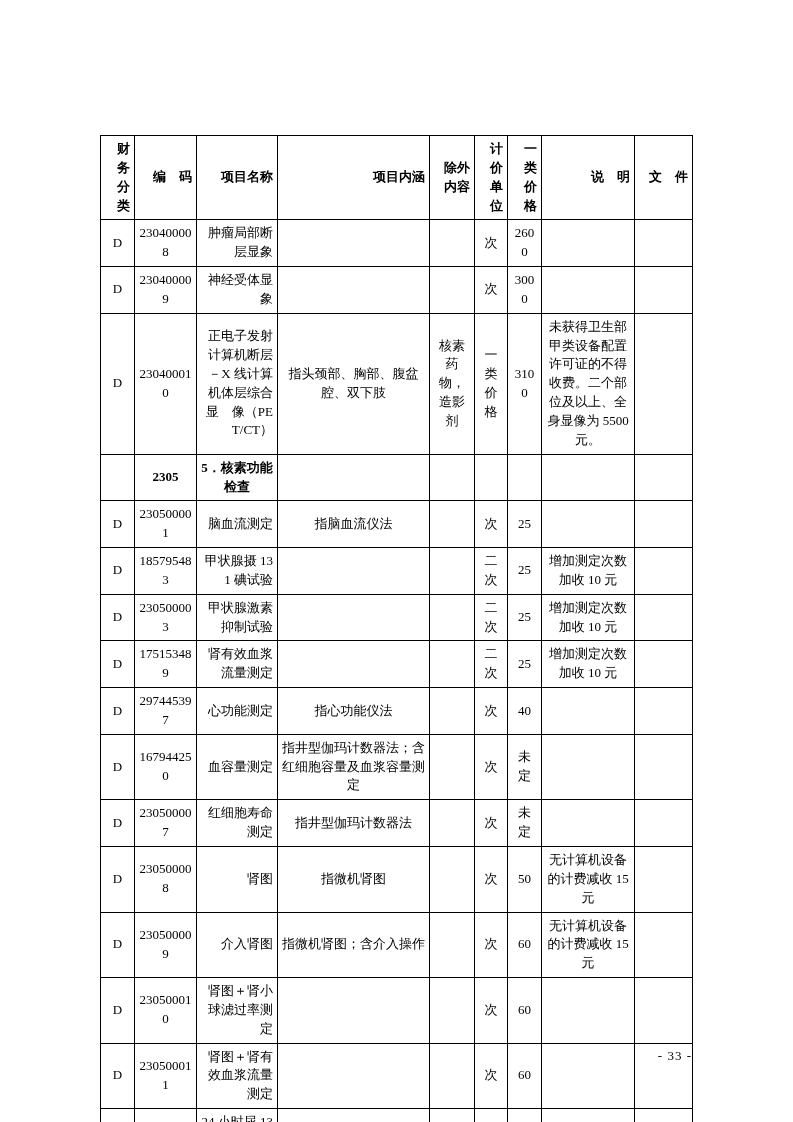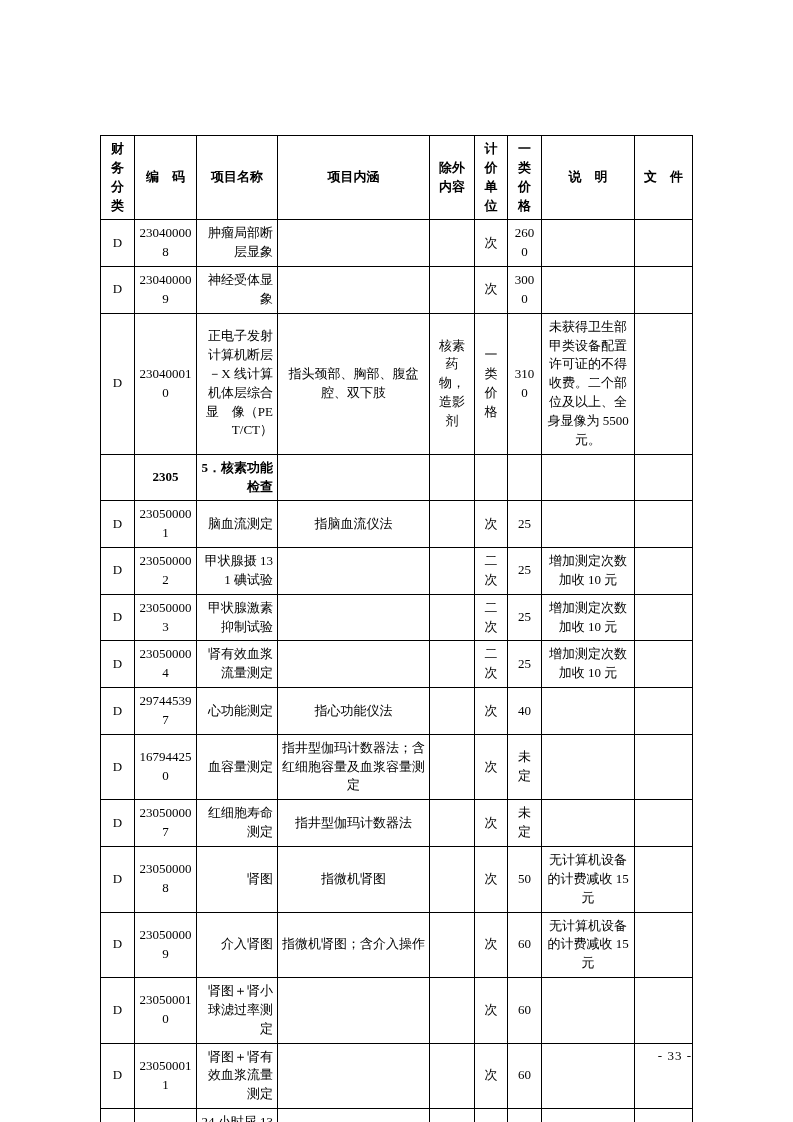--- a/index.html
+++ b/index.html
@@ -18,28 +18,28 @@
     border:1px solid #000;
     font-size:13px;
     line-height:1.45;
     padding:4px 4px;
     vertical-align:middle;
     word-break:break-all;
     overflow:hidden;
   }
   .price-table th {
     font-weight:bold;
-    text-align:center;
+    text-align:right;
     height:40px;
   }
   .col-cls, .col-code, .col-unit, .col-price { text-align:center; }
   .col-name { text-align:right; }
   .col-content, .col-excluded, .col-note { text-align:center; }
   td.section { font-weight:bold; }
-  td.col-name.section { text-align:right; }
+  td.col-name.section { text-align:center; }
 
   .page-number {
     position:absolute;
     right:101px; top:1048px;
     font-size:13px;
     letter-spacing:1px;
   }
 </style>
 </head>
 <body>
@@ -122,21 +122,21 @@
           <td class="col-name">脑血流测定</td>
           <td class="col-content">指脑血流仪法</td>
           <td class="col-excluded"></td>
           <td class="col-unit">次</td>
           <td class="col-price">25</td>
           <td class="col-note"></td>
           <td class="col-file"></td>
         </tr>
         <tr>
           <td class="col-cls">D</td>
-          <td class="col-code">230500002</td>
+          <td class="col-code">185795483</td>
           <td class="col-name">甲状腺摄 131 碘试验</td>
           <td class="col-content"></td>
           <td class="col-excluded"></td>
           <td class="col-unit">二次</td>
           <td class="col-price">25</td>
           <td class="col-note">增加测定次数加收 10 元</td>
           <td class="col-file"></td>
         </tr>
         <tr>
           <td class="col-cls">D</td>
@@ -144,21 +144,21 @@
           <td class="col-name">甲状腺激素抑制试验</td>
           <td class="col-content"></td>
           <td class="col-excluded"></td>
           <td class="col-unit">二次</td>
           <td class="col-price">25</td>
           <td class="col-note">增加测定次数加收 10 元</td>
           <td class="col-file"></td>
         </tr>
         <tr>
           <td class="col-cls">D</td>
-          <td class="col-code">230500004</td>
+          <td class="col-code">175153489</td>
           <td class="col-name">肾有效血浆流量测定</td>
           <td class="col-content"></td>
           <td class="col-excluded"></td>
           <td class="col-unit">二次</td>
           <td class="col-price">25</td>
           <td class="col-note">增加测定次数加收 10 元</td>
           <td class="col-file"></td>
         </tr>
         <tr>
           <td class="col-cls">D</td>

